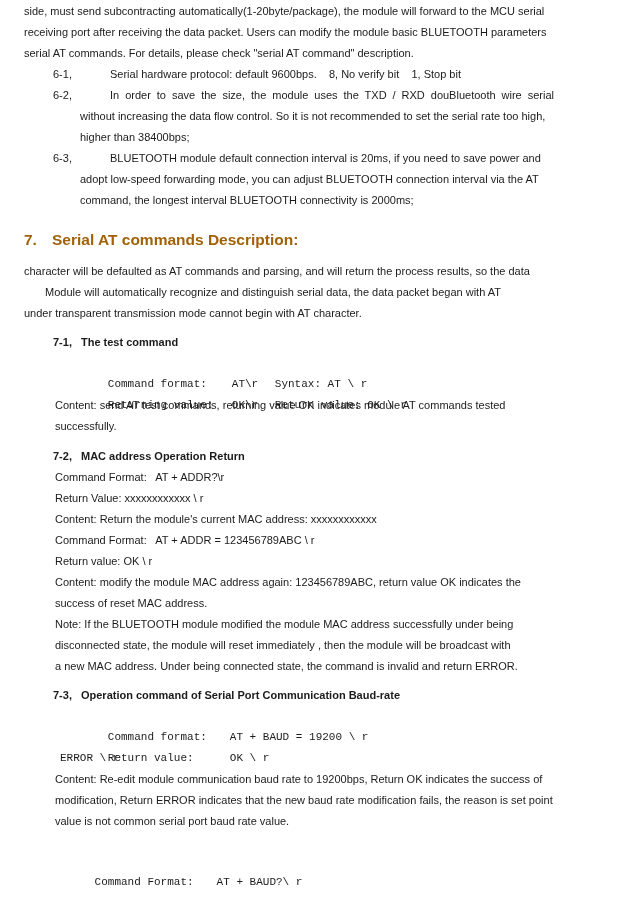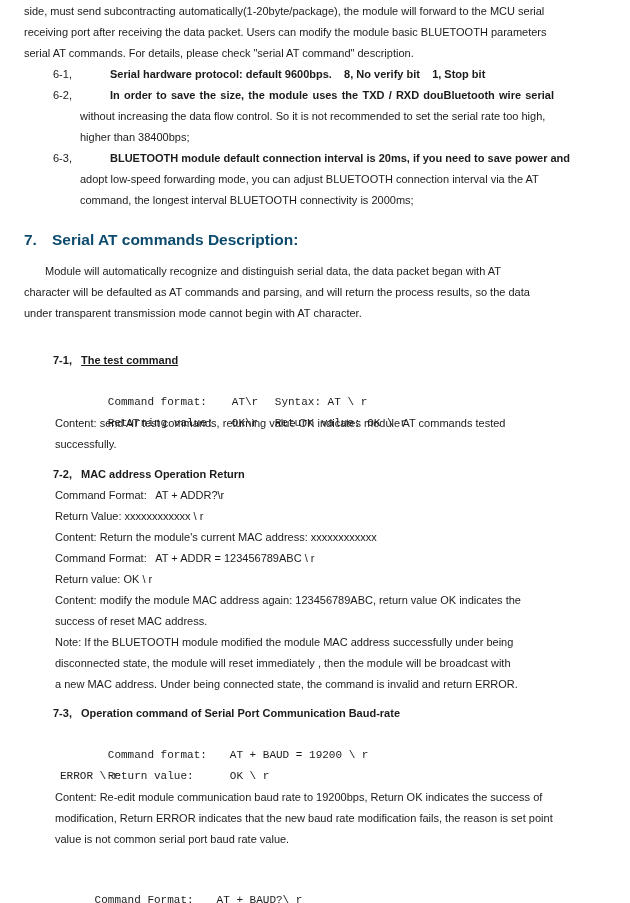--- a/index.html
+++ b/index.html
@@ -9,41 +9,41 @@
     box-sizing:border-box;
     padding:1px 24px 0 24px;
     overflow:hidden;
     background:#ffffff;
     font-family:"Liberation Sans","DejaVu Sans",sans-serif;
     font-size:11px;
     color:#1b1b1b;
   }
   .ln{height:21px;line-height:21px;white-space:pre;}
   .j{white-space:normal;text-align:justify;text-align-last:justify;overflow:hidden;}
-  .fl{padding-left:30px;font-weight:bold;}
+  .fl{padding-left:30px;}
   .ind{padding-left:21px;}
   
   .litem{position:relative;margin-left:56px;}
   .lnum{position:absolute;left:-27px;top:0;height:21px;line-height:21px;}
   
-  .h2{margin-top:17px;height:24px;line-height:24px;font-size:15.5px;font-weight:bold;color:#0c4a6e;}
+  .h2{margin-top:17px;height:24px;line-height:24px;font-size:15.5px;font-weight:bold;color:#a16207;}
   .h2num{display:inline-block;width:28px;}
   
   .h3{margin-left:29px;height:21px;line-height:21px;font-weight:bold;}
   .h3num{display:inline-block;margin-right:9px;}
   
   .rows{margin-left:31px;font-family:Liberation Mono, monospace;}
   .row{height:21px;line-height:21px;white-space:pre;}
   .rlabel{display:inline-block;width:124px;}
   .rlabel2{display:inline-block;width:122px;}
   .rvalue{display:inline-block;width:43px;}
   .sec{margin-left:31px;}
   .note{font-weight:normal;}
   .mt9{margin-top:9px;}
-  .mt11{margin-top:26px;text-decoration:underline;}
+  .mt11{margin-top:8px;}
   .mt8{margin-top:8px;}
   .mt19{margin-top:19px;}
   .err{padding-left:5px;}
 </style>
 </head>
 <body>
 
 <div class="page">
 
   <div class="para">
@@ -69,22 +69,22 @@
     <div class="ln fl">BLUETOOTH module default connection interval is 20ms, if you need to save power and</div>
     <div class="ln">adopt low-speed forwarding mode, you can adjust BLUETOOTH connection interval via the AT</div>
     <div class="ln">command, the longest interval BLUETOOTH connectivity is 2000ms;</div>
   </div>
 
   <div class="h2">
     <span class="h2num">7.</span><span>Serial AT commands Description:</span>
   </div>
 
   <div class="para mt9">
+    <div class="ln">character will be defaulted as AT commands and parsing, and will return the process results, so the data</div>
     <div class="ln ind">Module will automatically recognize and distinguish serial data, the data packet began with AT</div>
-    <div class="ln">character will be defaulted as AT commands and parsing, and will return the process results, so the data</div>
     <div class="ln">under transparent transmission mode cannot begin with AT character.</div>
   </div>
 
   <div>
     <div class="h3 mt11">
       <span class="h3num">7-1,</span><span>The test command</span>
     </div>
     <div class="rows">
       <div class="row">
         <span class="rlabel">Command format:</span><span class="rvalue">AT\r</span><span>Syntax: AT \ r</span>

